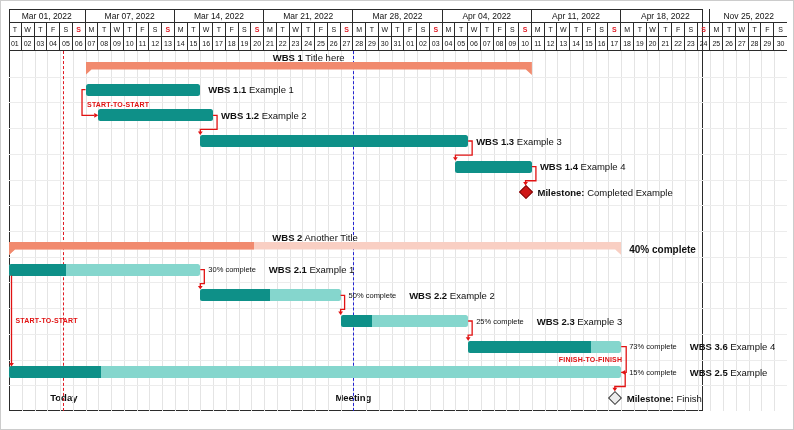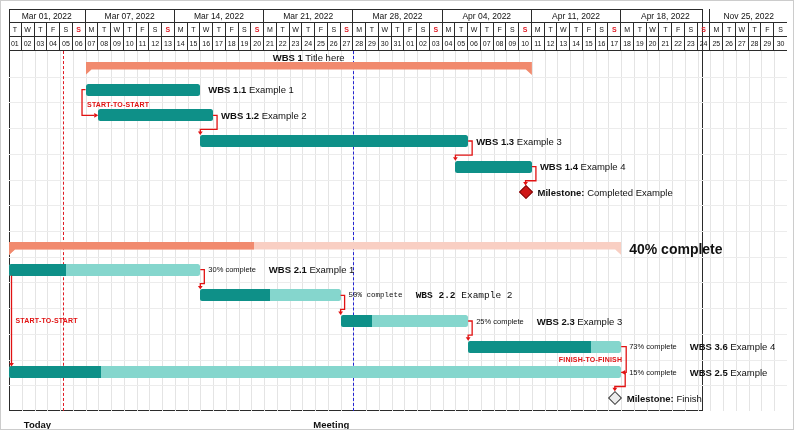--- a/index.html
+++ b/index.html
@@ -15,29 +15,29 @@
   #chart-body{position:absolute;left:0;top:42px;width:778px;height:360px;}
   .gridv{position:absolute;top:0;width:1px;height:360px;background:#e4e4e4;z-index:1;}
   .gridh{position:absolute;left:0;width:778px;height:1px;background:#ececec;z-index:1;}
   .vrule{position:absolute;top:0;height:360px;width:0;border-left:1.5px dashed #000;z-index:2;}
   .tbar{position:absolute;height:12px;border-radius:2.5px;overflow:hidden;z-index:3;}
   .tfill{position:absolute;left:0;top:0;height:100%;}
   .gbar{position:absolute;height:13px;z-index:3;overflow:hidden;
     clip-path:polygon(0 0,100% 0,100% 100%,calc(100% - 6px) 58%,6px 58%,0 100%);}
   .gfill{position:absolute;left:0;top:0;height:100%;}
   .gtitle{position:absolute;height:11px;line-height:11px;text-align:center;font-size:9.5px;z-index:4;white-space:nowrap;}
-  .gplabel{position:absolute;height:11px;line-height:11px;font-size:14px;font-weight:700;z-index:4;white-space:nowrap;}
+  .gplabel{position:absolute;height:11px;line-height:11px;font-size:10px;font-weight:700;z-index:4;white-space:nowrap;}
   .tlabel{position:absolute;height:12px;display:flex;align-items:center;gap:13px;white-space:nowrap;font-size:9.5px;z-index:4;}
   .plabel{font-size:7.5px;}
   .b{font-weight:700;}
   .milestone{position:absolute;width:10px;height:10px;transform:rotate(45deg);border:1.5px solid #000;box-sizing:border-box;z-index:3;}
   .mlabel{position:absolute;height:11px;line-height:11px;font-size:9.5px;z-index:4;white-space:nowrap;}
   #links{position:absolute;left:0;top:0;z-index:5;pointer-events:none;}
   #links text{font-size:7px;font-weight:700;letter-spacing:.2px;}
-  .vlabel{position:absolute;top:418px;width:80px;font-size:9.5px;font-weight:700;}
+  .vlabel{position:absolute;top:391px;width:80px;text-align:center;font-size:9.5px;font-weight:700;}
 </style>
 </head>
 <body>
 
 <div class="screenshot">
   <div class="frame">
     <div class="hrow" id="week-row">
         <div class="hcell week" style="left: 0px; width: 76.52px;">Mar 01, 2022</div>
         <div class="hcell week" style="left: 76.52px; width: 89.28px;">Mar 07, 2022</div>
         <div class="hcell week" style="left: 165.8px; width: 89.28px;">Mar 14, 2022</div>
@@ -291,32 +291,33 @@
         </div>
         <div class="tbar" style="left: 446.39px; top: 109.71px; width: 76.52px; background: rgb(14, 144, 136);"></div>
         <div class="tlabel" style="left: 530.92px; top: 109.71px;">
           <span><span class="b">WBS 1.4</span> Example 4</span>
         </div>
         <div class="milestone" style="left: 511.54px; top: 136.43px; background: rgb(207, 23, 23); border-color: rgb(126, 13, 13);"></div>
         <div class="mlabel" style="left: 528.54px; top: 135.93px;"><span class="b">Milestone:</span> Completed Example</div>
         <div class="gbar" style="left: 0px; top: 191px; width: 612.2px; background: rgb(249, 207, 195);">
           <div class="gfill" style="width: 40%; background: rgb(241, 138, 110);"></div>
         </div>
+        <div class="gtitle" style="left: 0px; top: 180.5px; width: 612.2px;"><span class="b">WBS 2</span> Another Title</div>
         <div class="gplabel" style="left: 620.2px; top: 193px;">40% complete</div>
         <div class="tbar" style="left: 0px; top: 212.57px; width: 191.31px; background: rgb(133, 214, 205);">
           <div class="tfill" style="width: 30%; background: rgb(14, 144, 136);"></div>
         </div>
         <div class="tlabel" style="left: 199.31px; top: 212.57px; align-items: center;">
           <span class="plabel">30% complete</span>
           <span><span class="b">WBS 2.1</span> Example 1</span>
         </div>
         <div class="tbar" style="left: 191.31px; top: 238.29px; width: 140.3px; background: rgb(133, 214, 205);">
           <div class="tfill" style="width: 50%; background: rgb(14, 144, 136);"></div>
         </div>
-        <div class="tlabel" style="left: 339.61px; top: 238.29px; font-family: Liberation Mono, monospace;">
+        <div class="tlabel" style="left: 339.61px; top: 238.29px;">
           <span class="plabel">50% complete</span>
           <span><span class="b">WBS 2.2</span> Example 2</span>
         </div>
         <div class="tbar" style="left: 331.61px; top: 264px; width: 127.54px; background: rgb(133, 214, 205);">
           <div class="tfill" style="width: 25%; background: rgb(14, 144, 136);"></div>
         </div>
         <div class="tlabel" style="left: 467.15px; top: 264px;">
           <span class="plabel">25% complete</span>
           <span><span class="b">WBS 2.3</span> Example 3</span>
         </div>

